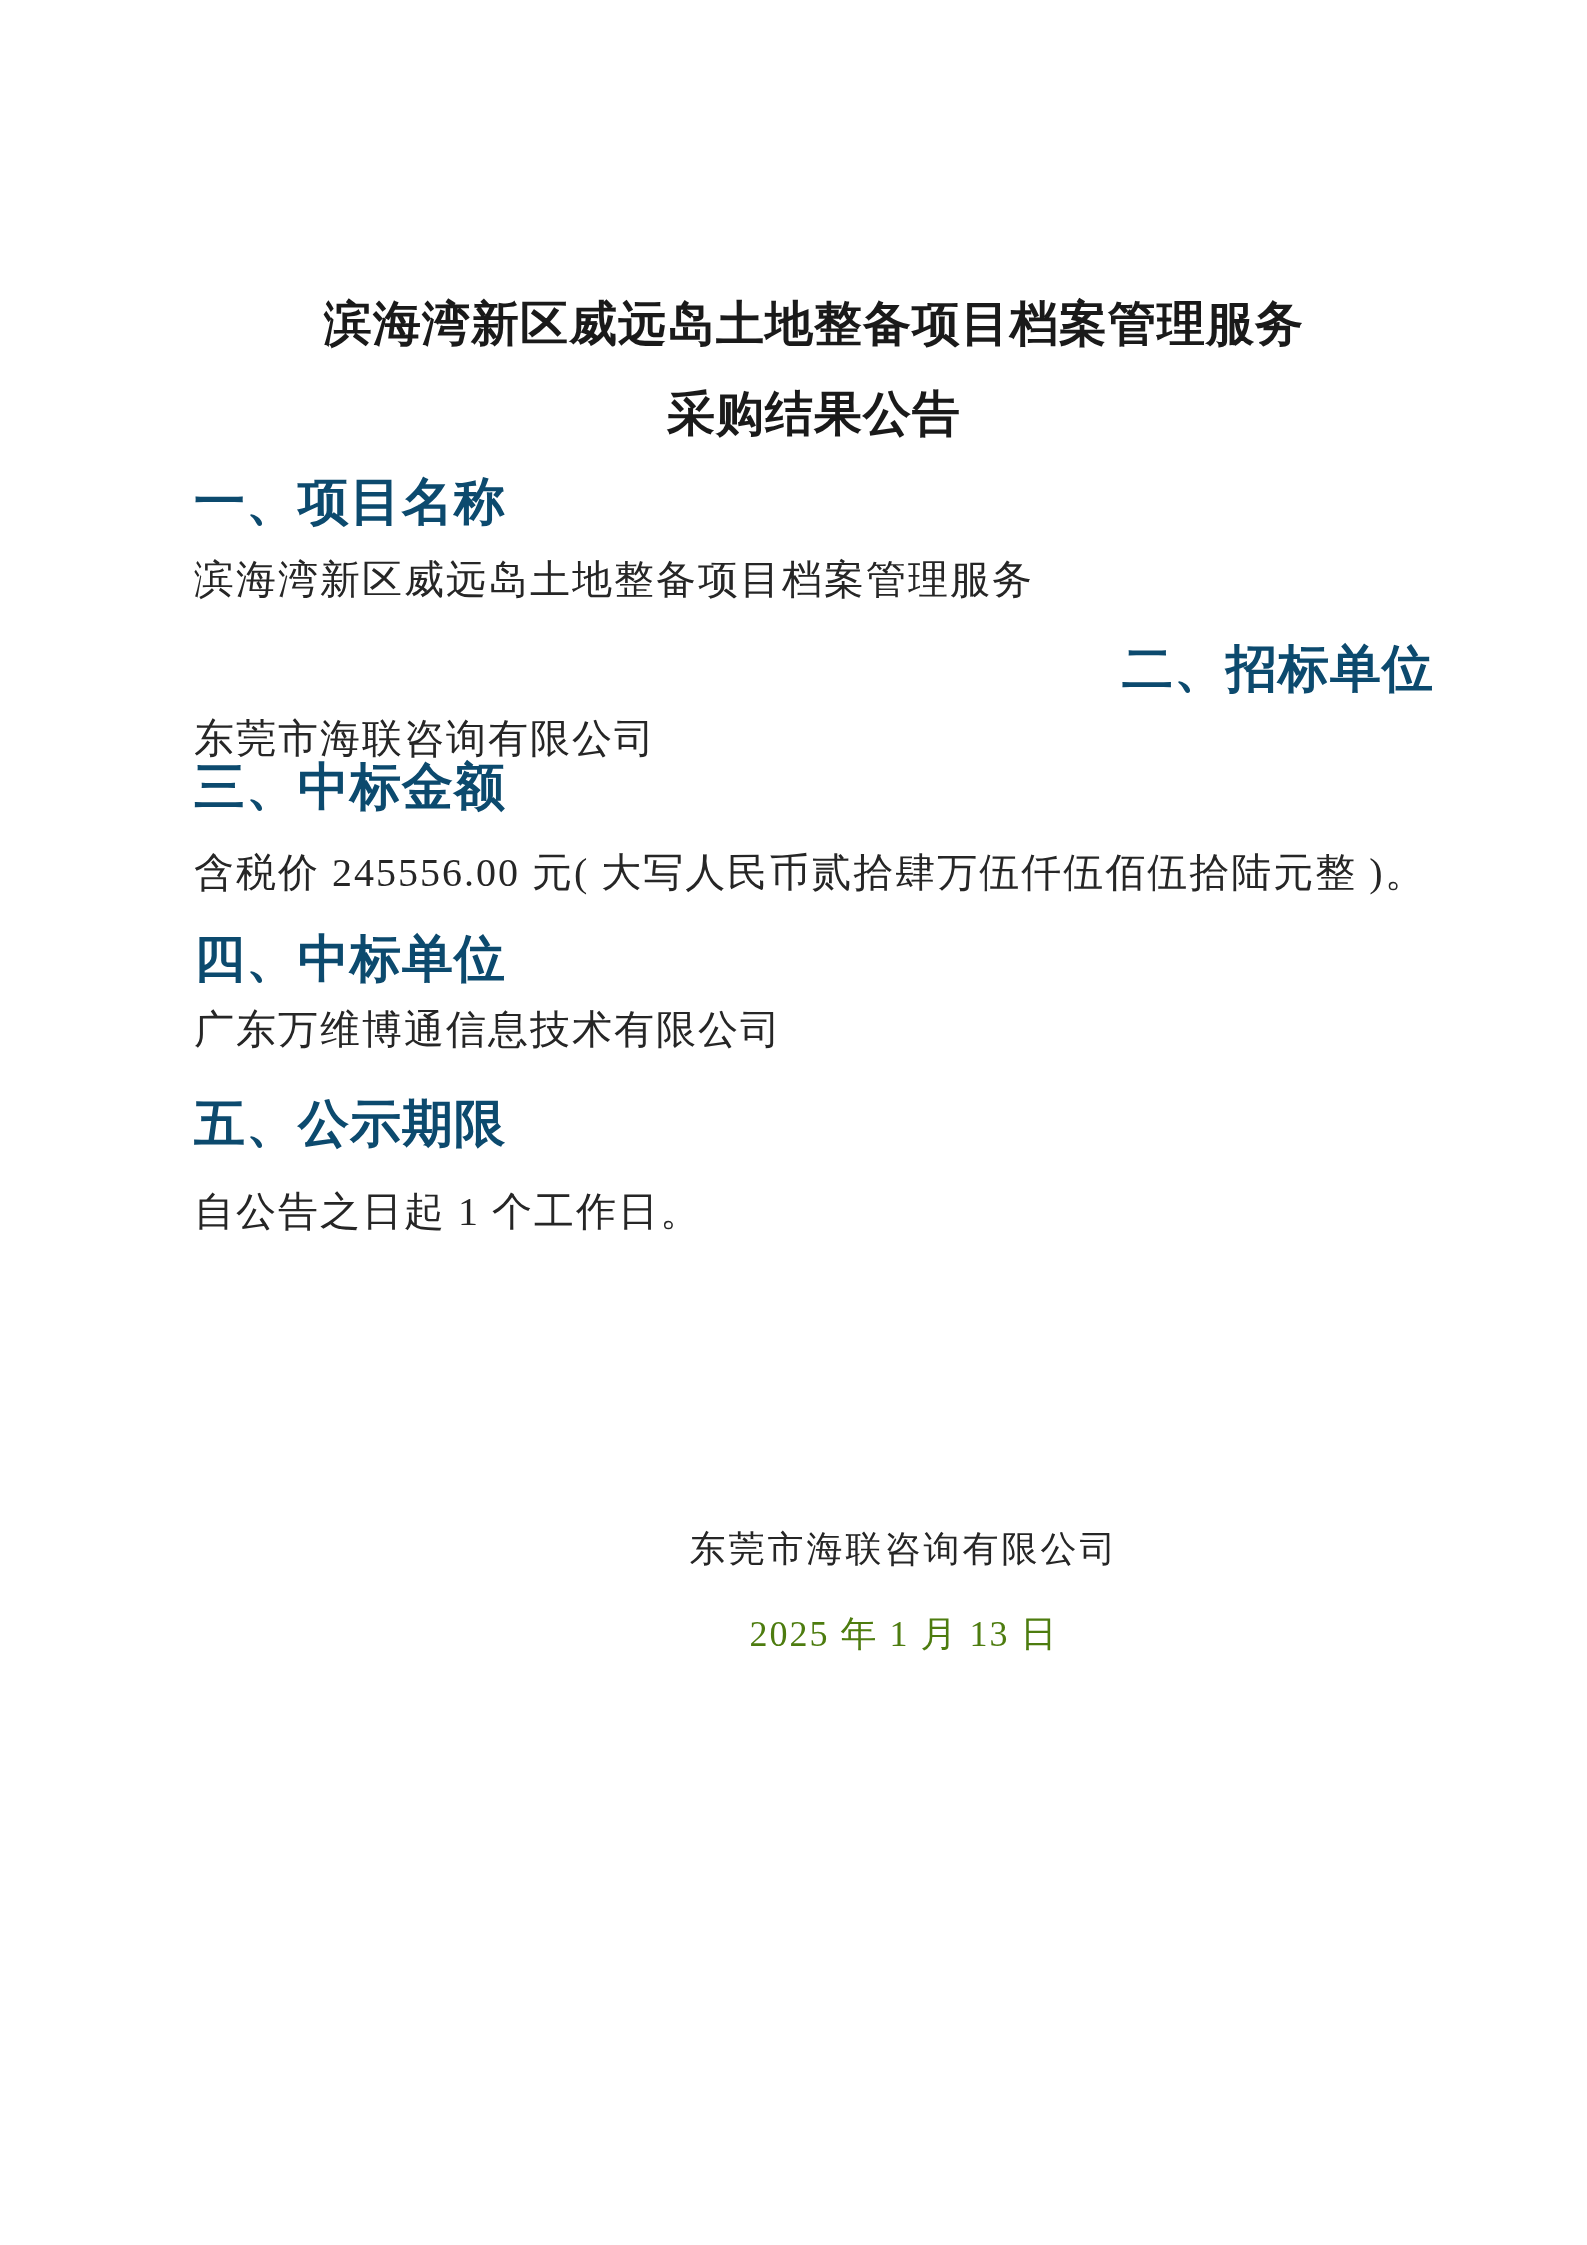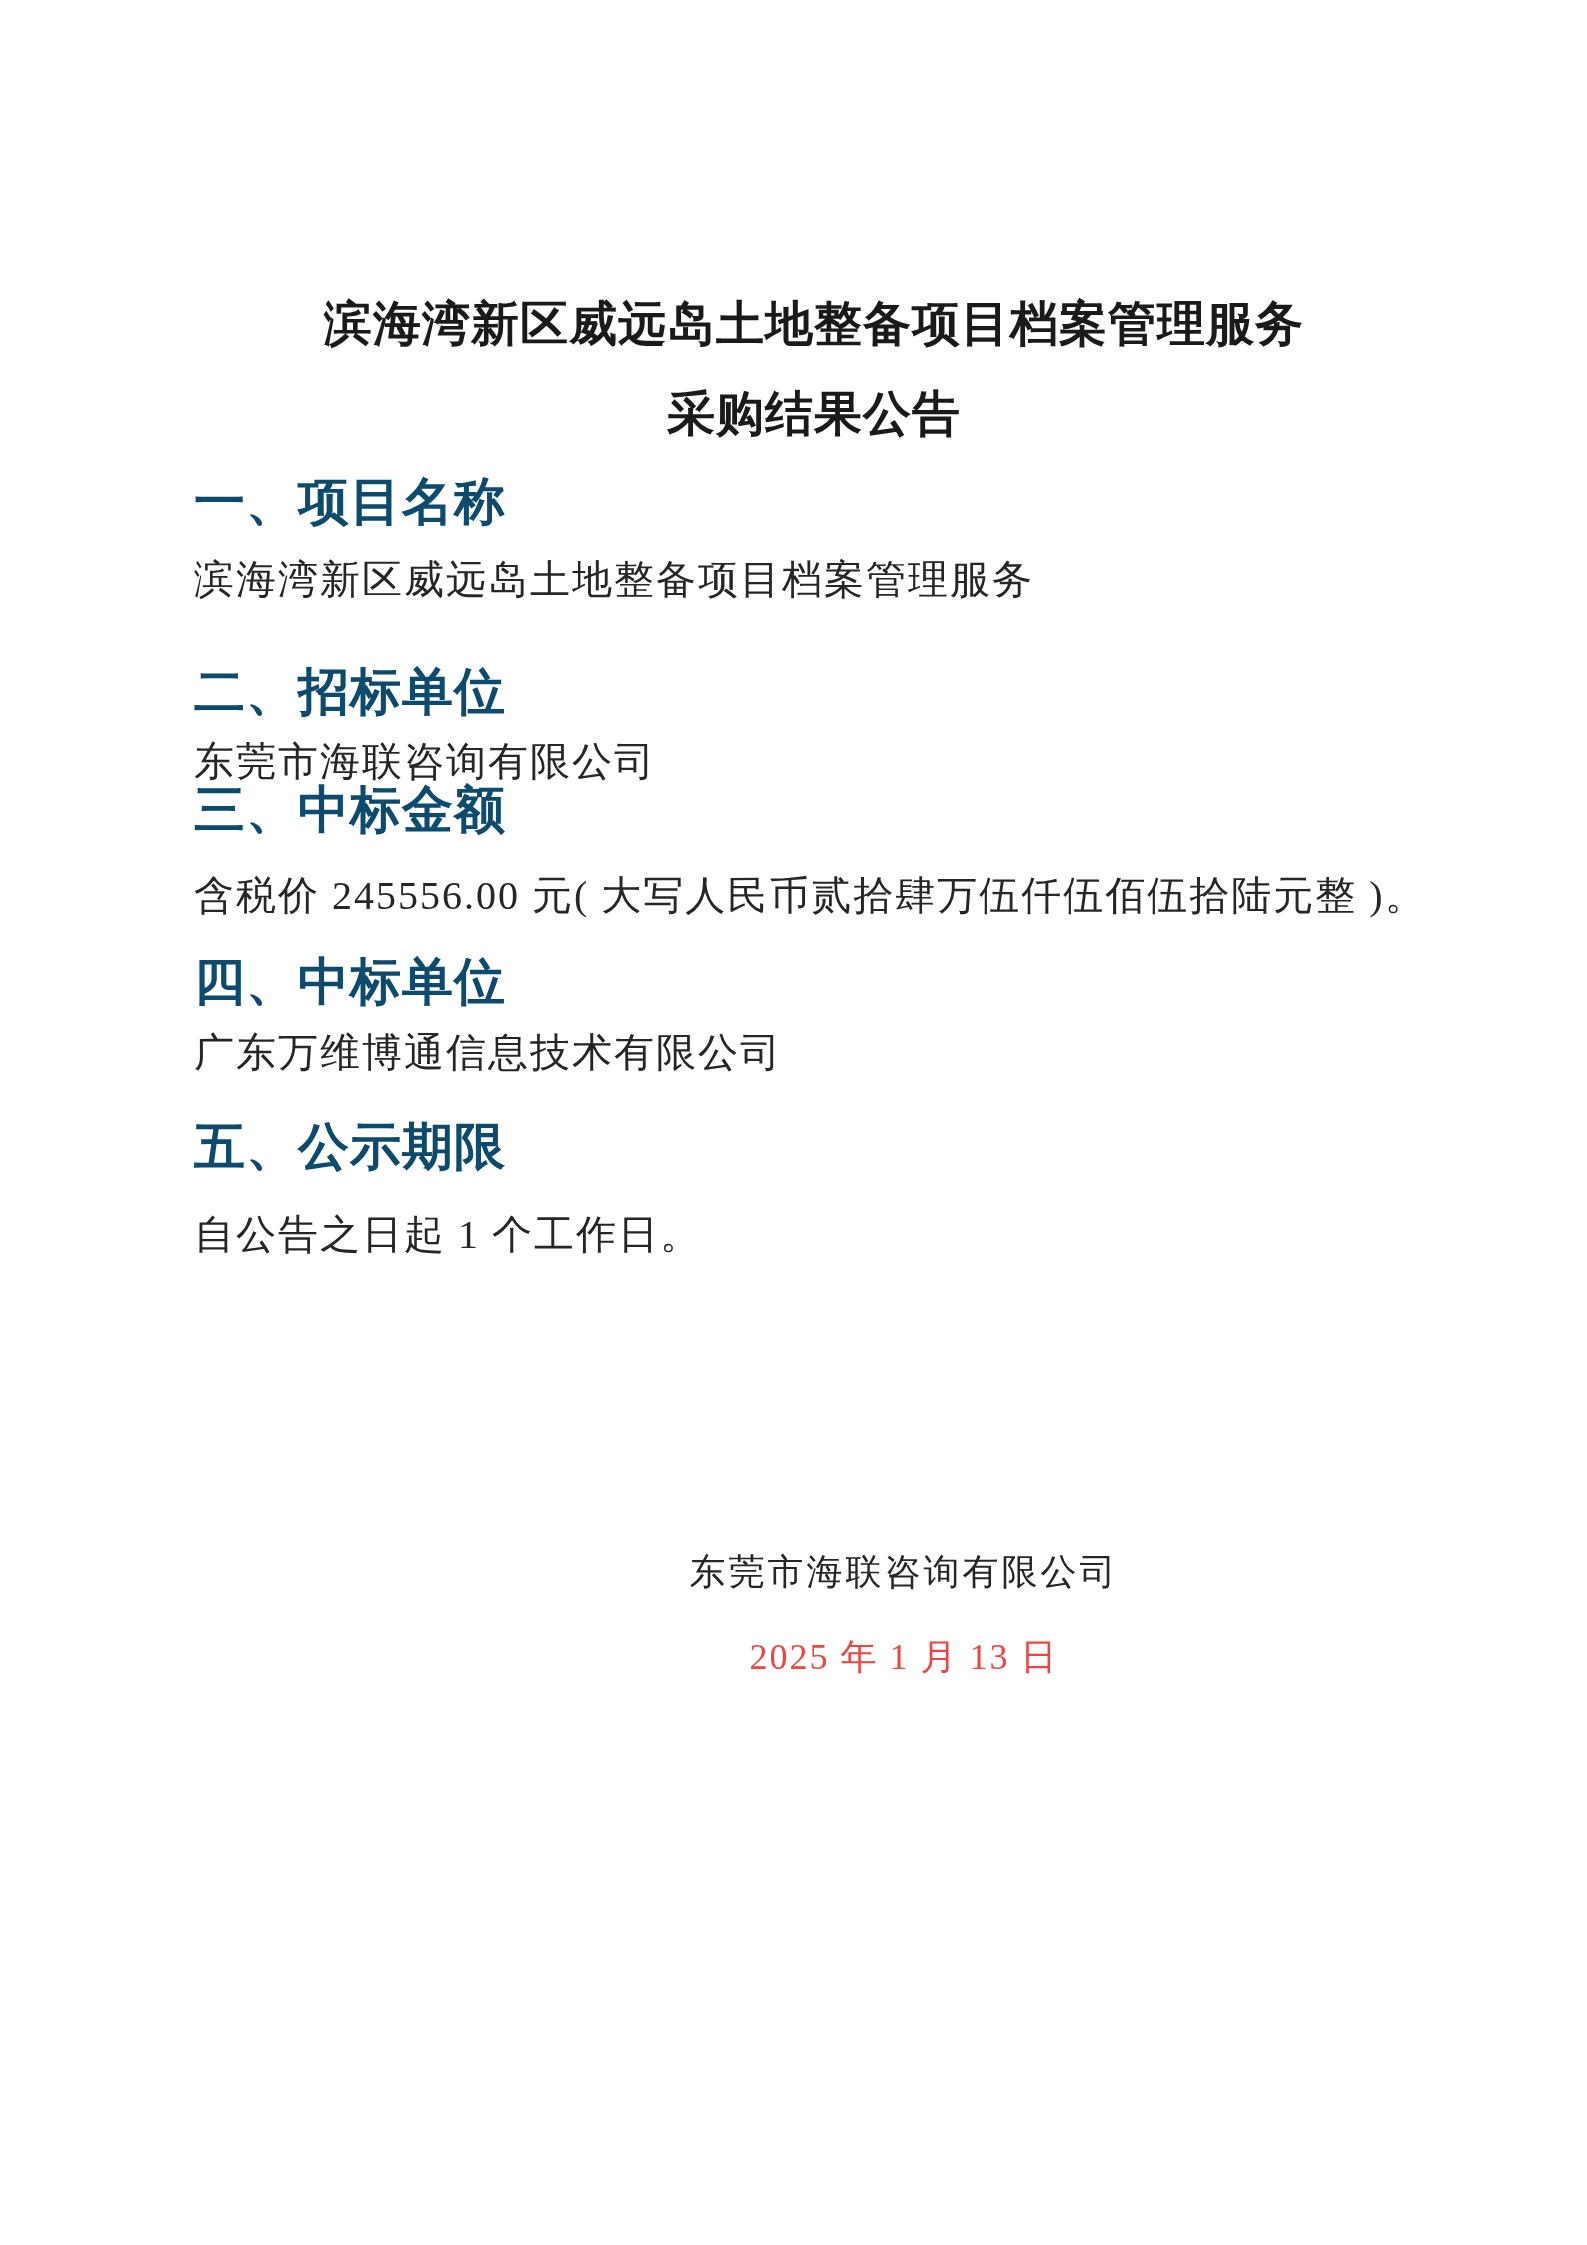--- a/index.html
+++ b/index.html
@@ -43,21 +43,21 @@
   .sec-body {
     font-family: "Liberation Serif", "DejaVu Serif", serif;
     font-weight: 400;
     font-size: 40px;
     line-height: 48px;
     color: #262626;
     letter-spacing: 2px;
   }
   .mt-h1 { margin-top: 36px; }
   .mt-b1 { margin-top: 30px; }
-  .mt-h2 { margin-top: 64px; }
+  .mt-h2 { margin-top: 41px; text-align: right; }
   .mt-b2 { margin-top: 22px; }
   .mt-h3 { }
   .mt-b3 { margin-top: 38px; }
   .mt-h4 { margin-top: 38px; }
   .mt-b4 { margin-top: 23px; }
   .mt-h5 { margin-top: 46px; }
   .mt-b5 { margin-top: 40px; }
   .signature {
     margin-top: 291px;
     margin-left: 185px;
@@ -67,21 +67,21 @@
   .sig-org {
     font-size: 36px;
     line-height: 44px;
     color: #262626;
     letter-spacing: 3px;
   }
   .sig-date {
     margin-top: 41px;
     font-size: 36px;
     line-height: 44px;
-    color: #ef4444;
+    color: #4d7c0f;
     letter-spacing: 2px;
   }
 </style>
 </head>
 <body>
 
 <div class="page">
   <div class="content">
 
     <div class="doc-title line1">滨海湾新区威远岛土地整备项目档案管理服务</div>

